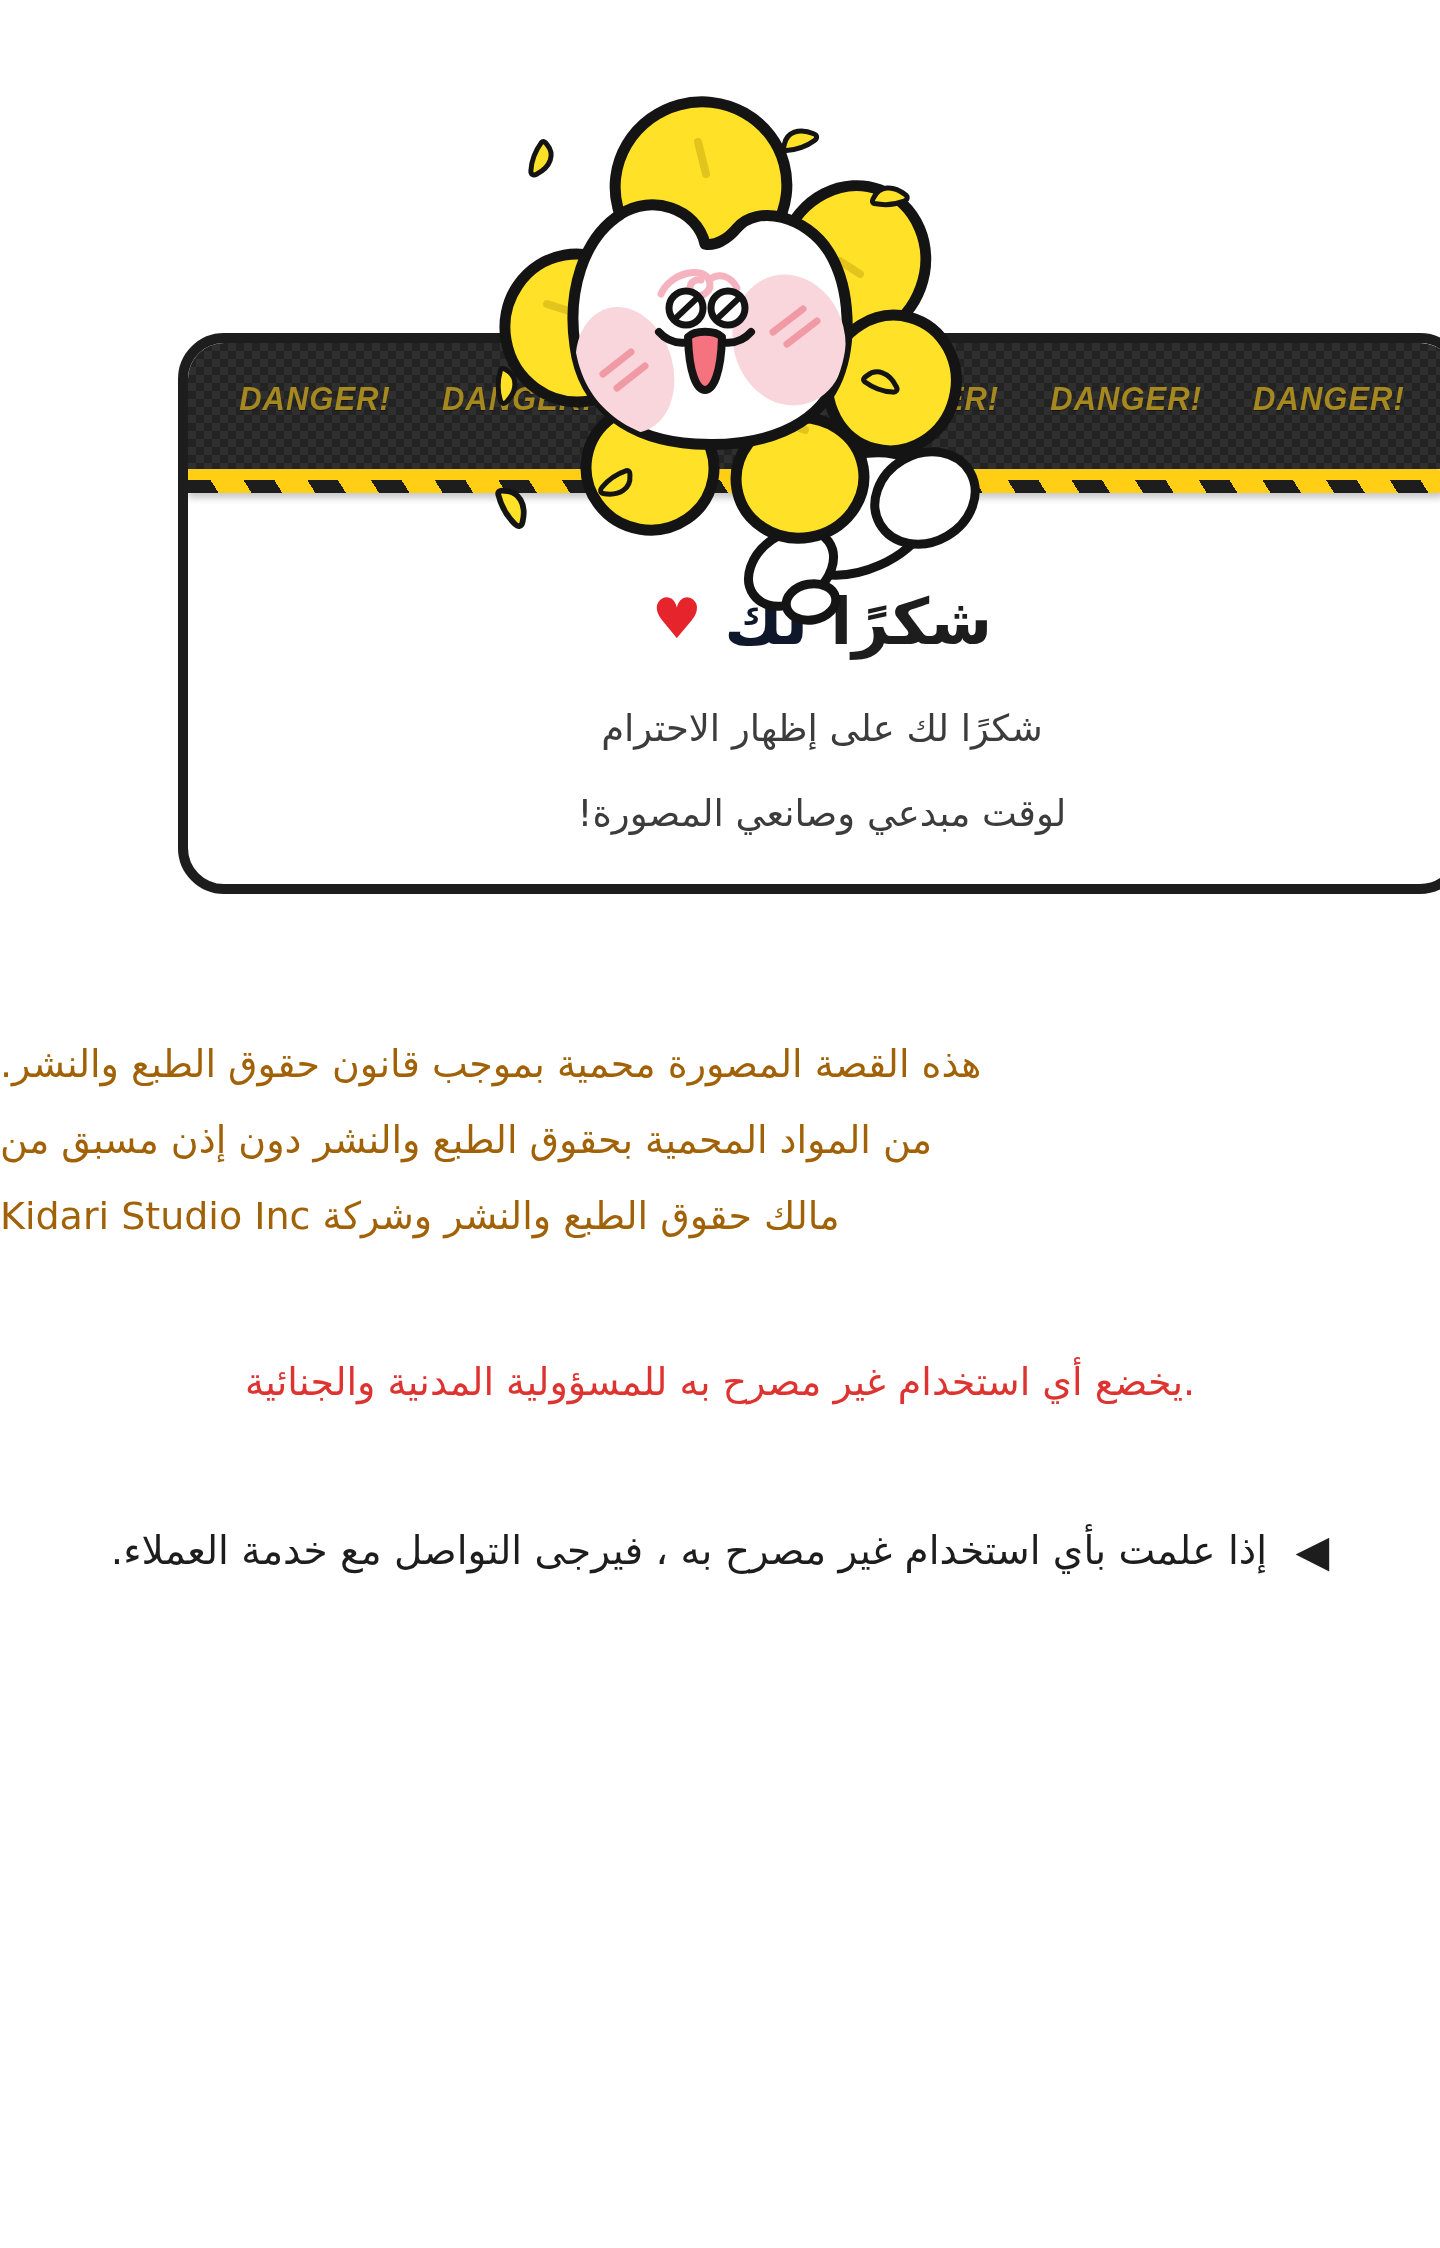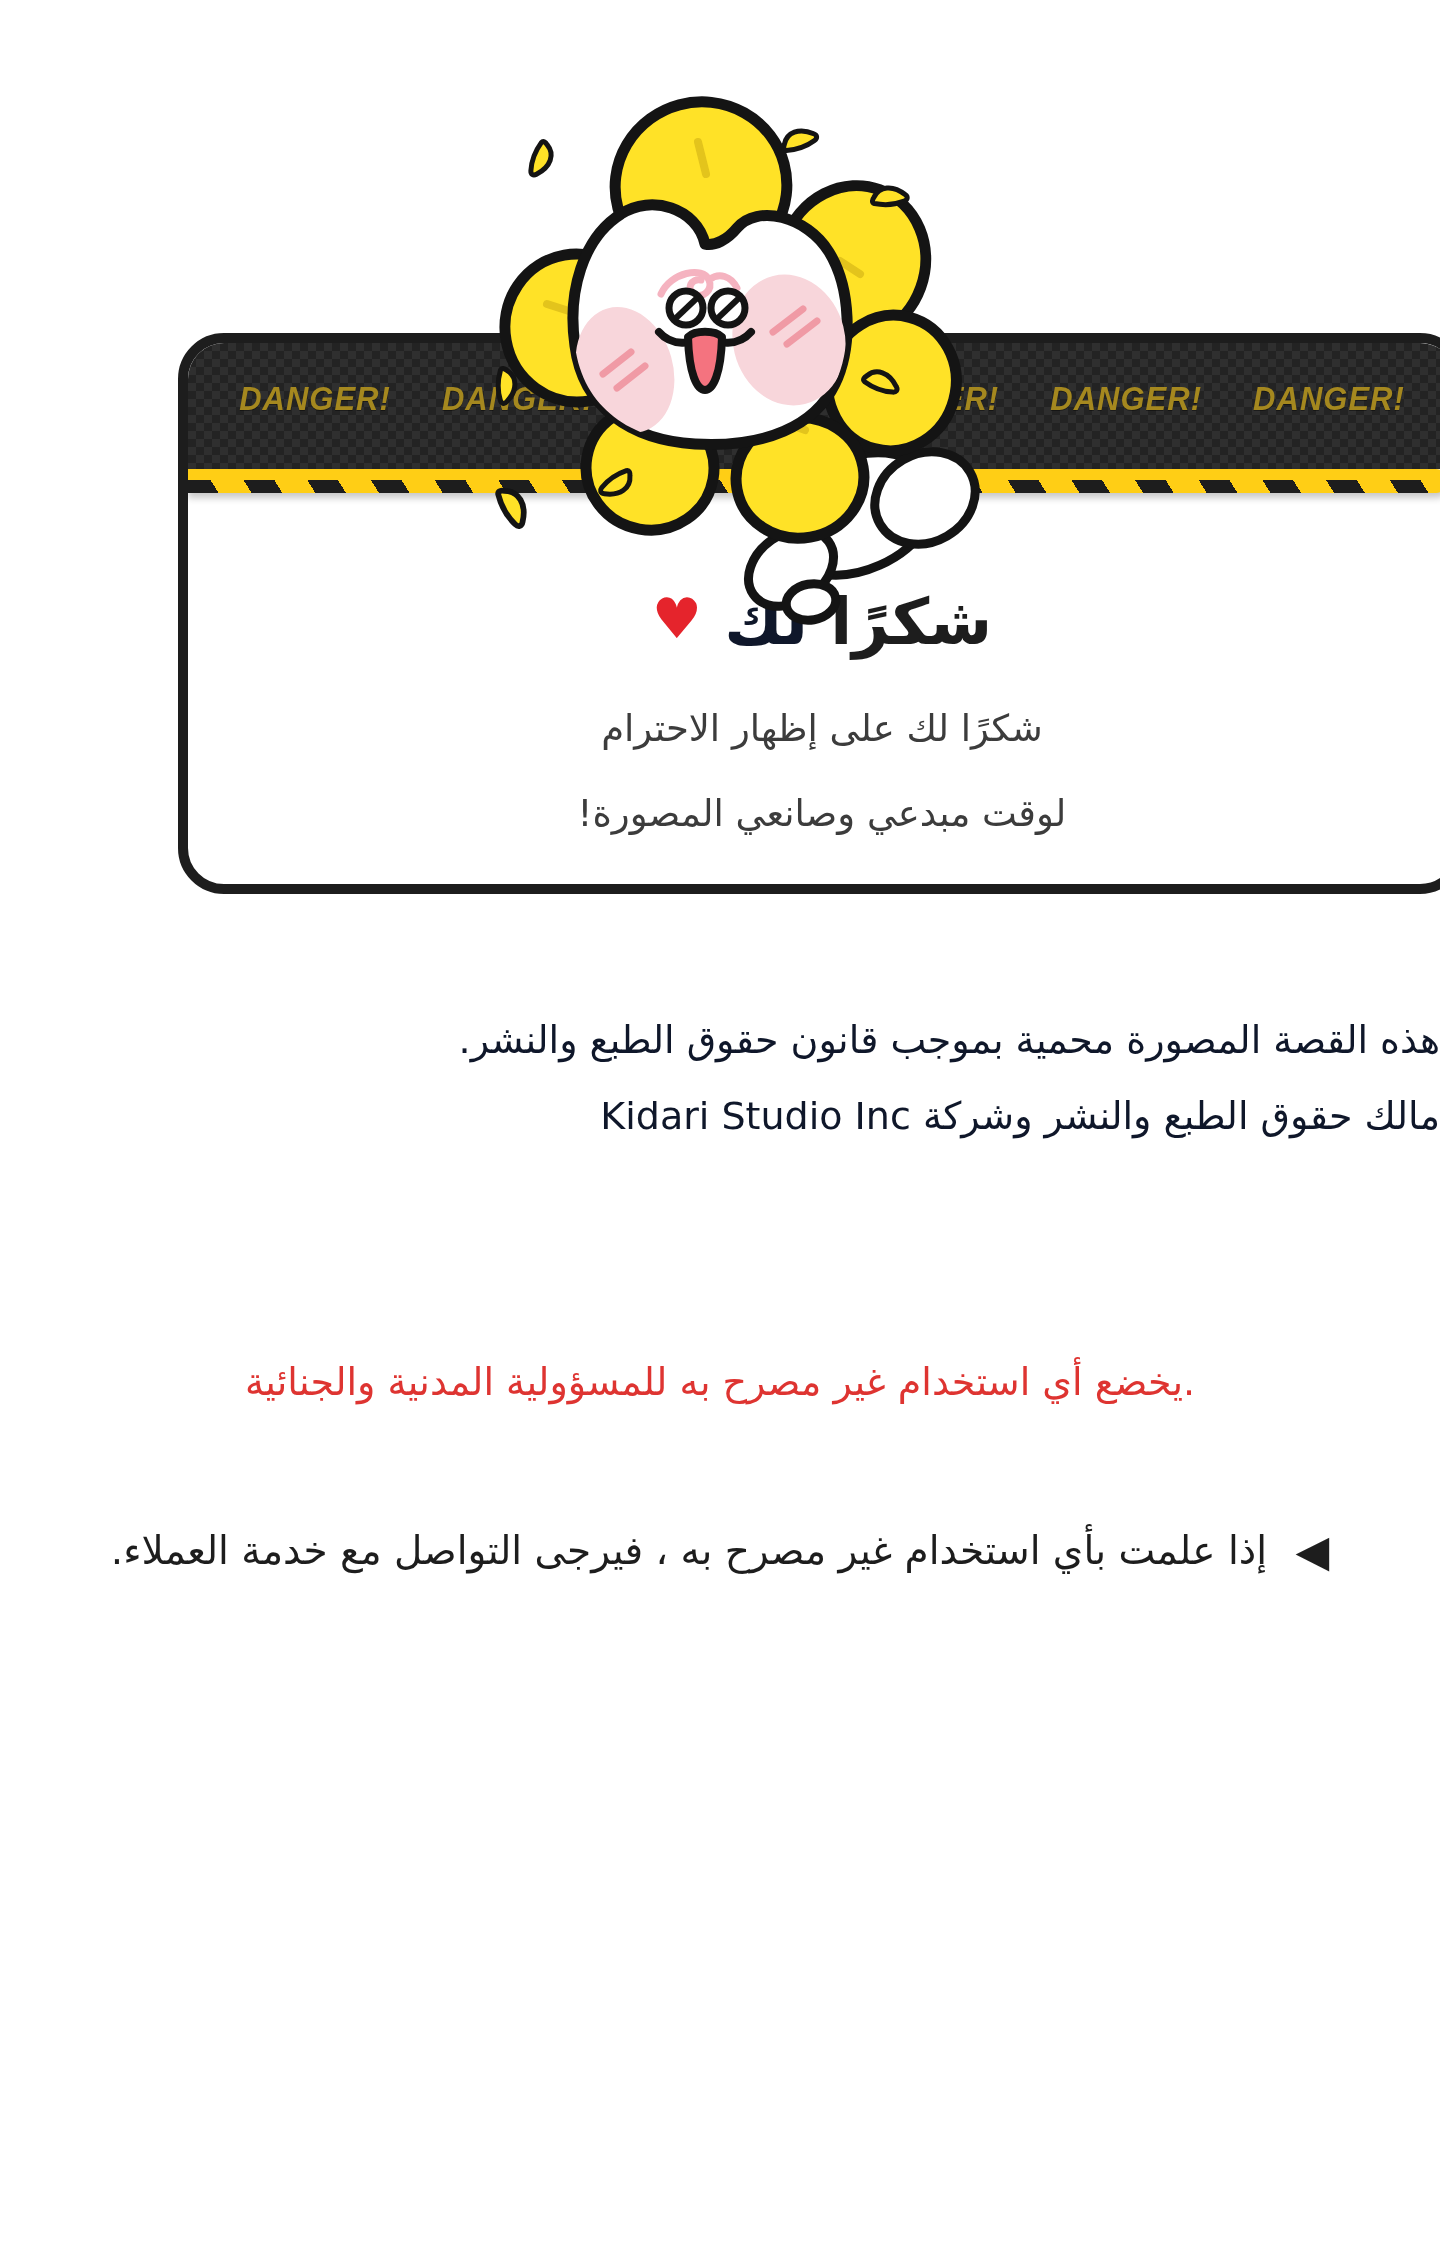--- a/index.html
+++ b/index.html
@@ -54,22 +54,22 @@
   .subtitle{margin-top:22px;direction:rtl;}
   .subtitle-line{
     font-size:37px;line-height:2.3;color:#3c3c3c;white-space:nowrap;
   }
 
   
   .character-svg{position:absolute;left:455px;top:78px;width:570px;height:570px;z-index:3;}
 
   
   .copyright{
-    position:absolute;top:1002px;left:0;width:100%;text-align:right;
-    direction:rtl;color:#0f172a;z-index:2;
+    position:absolute;top:1026px;left:0;width:100%;text-align:left;
+    direction:rtl;color:#a16207;z-index:2;
   }
   .copyright-line{font-size:38px;line-height:2;white-space:nowrap;}
   .warning-line{
     position:absolute;top:1338px;left:0;width:100%;text-align:center;
     direction:rtl;color:#de3431;font-size:38px;line-height:1.5;
     white-space:nowrap;z-index:2;margin-top:16px;
   }
   .contact-line{
     position:absolute;top:1518px;left:0;width:100%;text-align:center;
     direction:rtl;color:#1d1d1d;font-size:39px;line-height:1.5;
@@ -167,20 +167,21 @@
       <use href="#sp" transform="translate(430,100) rotate(35)"></use>
       <use href="#sp" transform="translate(430,285) rotate(60)"></use>
       <use href="#sp" transform="translate(70,305) rotate(130)"></use>
       <use href="#sp" transform="translate(75,415) rotate(100) scale(1.15)"></use>
       <use href="#sp" transform="translate(175,420) rotate(185)"></use>
     </g>
   </svg>
 
   <div class="copyright">
     <div class="copyright-line">هذه القصة المصورة محمية بموجب قانون حقوق الطبع والنشر.</div>
+    <div class="copyright-line">من المواد المحمية بحقوق الطبع والنشر دون إذن مسبق من</div>
     <div class="copyright-line">مالك حقوق الطبع والنشر وشركة Kidari Studio Inc</div>
   </div>
 
   <div class="warning-line">.يخضع أي استخدام غير مصرح به للمسؤولية المدنية والجنائية</div>
 
   <div class="contact-line">
     <span class="arrow">◀</span>
     <span>إذا علمت بأي استخدام غير مصرح به ، فيرجى التواصل مع خدمة العملاء.</span>
   </div>
 

